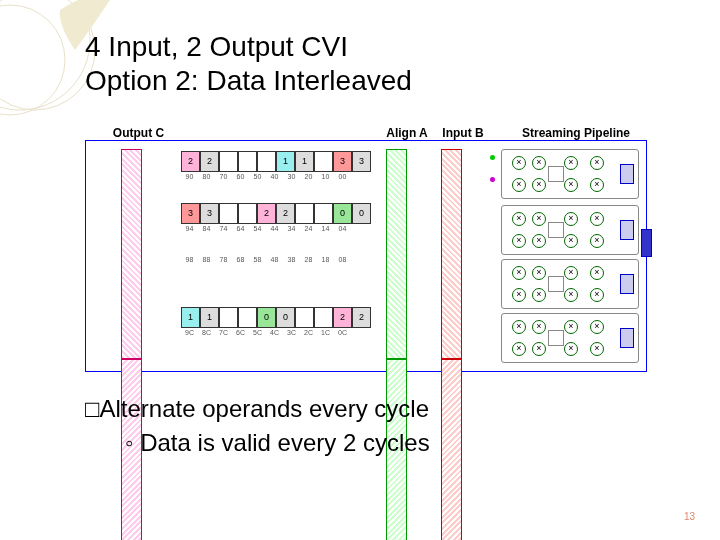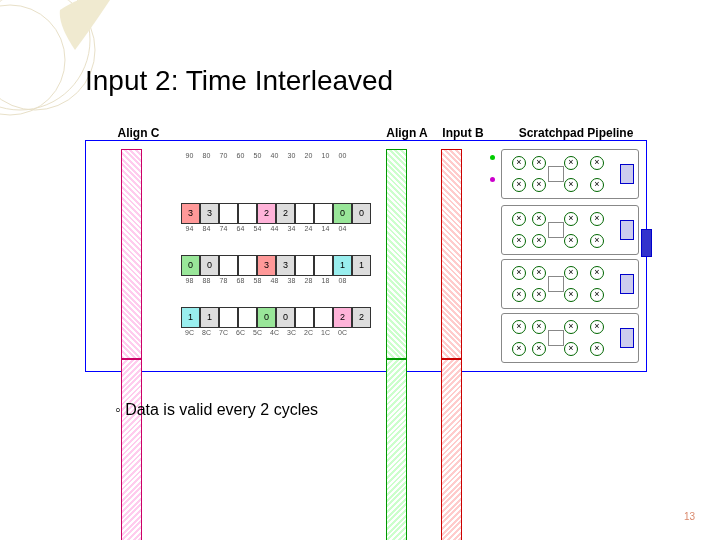--- a/index.html
+++ b/index.html
@@ -33,61 +33,61 @@
 .alignb{position:absolute;left:355px;top:8px;width:38px;height:208px}
 .alignb .hA{background:repeating-linear-gradient(45deg,#ffcccc,#ffcccc 2px,#fff 2px,#fff 4px);border:1px solid #c00}
 .alignb .hB{background:repeating-linear-gradient(-45deg,#ffcccc,#ffcccc 2px,#fff 2px,#fff 4px);border:1px solid #c00}
 .pipeline{position:absolute;left:415px;top:6px;width:138px;height:214px}
 .pgroup{position:absolute;width:136px;height:48px;border:1px solid #888;border-radius:3px}
 .pg1{top:2px}.pg2{top:58px}.pg3{top:112px}.pg4{top:166px}
 .mult{position:absolute;width:12px;height:12px;border:1px solid #060;border-radius:50%;background:#fff;text-align:center;line-height:11px;font-size:9px}
 .addbox{position:absolute;width:12px;height:18px;border:1px solid #00c;background:#cce;right:4px;top:14px}
 .outbox{position:absolute;width:9px;height:26px;border:1px solid #00c;background:#33c;right:-13px;top:82px}
 .bullets{position:absolute;left:85px;top:395px;font-size:24px}
-.sub{font-size:16px;margin-left:30px;margin-top:6px}
+.sub{font-size:24px;margin-left:40px;margin-top:6px}
 .pagenum{position:absolute;right:25px;bottom:18px;font-size:10px;color:#d9886b}
 .dot{position:absolute;width:5px;height:5px;border-radius:50%}
 </style>
 </head>
 <body>
 
 <div class="decor">
 <svg viewBox="0 0 200 200">
       <circle cx="80" cy="80" r="70" fill="none" stroke="#e8e0c8" stroke-width="1"></circle>
       <circle cx="95" cy="90" r="60" fill="none" stroke="#e8e0c8" stroke-width="1"></circle>
       <circle cx="70" cy="100" r="55" fill="none" stroke="#e8e0c8" stroke-width="1"></circle>
       <path d="M120,50 Q150,30 170,40 Q150,70 135,90 Q118,65 120,50" fill="#f0ead0"></path>
     </svg>
 </div>
 
 <div class="title">
-<br>
-<span>Input 2: Time Interleaved</span>
+<span>4 Input, 2 Output CVI</span><br>
+<span>Option 2: Data Interleaved</span>
 </div>
 
 <div class="diagram">
-<div class="hdr alignc-lbl">Align C</div>
+<div class="hdr alignc-lbl">Output C</div>
 <div class="hdr aligna-lbl">Align A</div>
 <div class="hdr alignb-lbl">Input B</div>
-<div class="hdr pipe-lbl">Scratchpad Pipeline</div>
+<div class="hdr pipe-lbl">Streaming Pipeline</div>
 
 <div class="alignc">
       <div class="half hA"></div>
       <div class="half hB"></div>
     </div>
 
 <div class="row row1">
+      <div><span class="cell c-pink">2</span><span class="cell c-gray">2</span><span class="cell "></span><span class="cell "></span><span class="cell "></span><span class="cell c-cyan">1</span><span class="cell c-gray">1</span><span class="cell "></span><span class="cell c-red">3</span><span class="cell c-gray">3</span></div>
       <div><span class="lbl">90</span><span class="lbl">80</span><span class="lbl">70</span><span class="lbl">60</span><span class="lbl">50</span><span class="lbl">40</span><span class="lbl">30</span><span class="lbl">20</span><span class="lbl">10</span><span class="lbl">00</span></div>
     </div>
 <div class="row row2">
       <div><span class="cell c-red">3</span><span class="cell c-gray">3</span><span class="cell "></span><span class="cell "></span><span class="cell c-pink">2</span><span class="cell c-gray">2</span><span class="cell "></span><span class="cell "></span><span class="cell c-green">0</span><span class="cell c-gray">0</span></div>
       <div><span class="lbl">94</span><span class="lbl">84</span><span class="lbl">74</span><span class="lbl">64</span><span class="lbl">54</span><span class="lbl">44</span><span class="lbl">34</span><span class="lbl">24</span><span class="lbl">14</span><span class="lbl">04</span></div>
     </div>
 <div class="row row3">
-      <div><span class="cell c-green">0</span><span class="cell c-gray">0</span><span class="cell "></span><span class="cell "></span><span class="cell c-red">3</span><span class="cell c-gray">3</span><span class="cell "></span><span class="cell "></span><span class="cell c-cyan">1</span><span class="cell c-gray">1</span></div>
       <div><span class="lbl">98</span><span class="lbl">88</span><span class="lbl">78</span><span class="lbl">68</span><span class="lbl">58</span><span class="lbl">48</span><span class="lbl">38</span><span class="lbl">28</span><span class="lbl">18</span><span class="lbl">08</span></div>
     </div>
 <div class="row row4">
       <div><span class="cell c-cyan">1</span><span class="cell c-gray">1</span><span class="cell "></span><span class="cell "></span><span class="cell c-green">0</span><span class="cell c-gray">0</span><span class="cell "></span><span class="cell "></span><span class="cell c-pink">2</span><span class="cell c-gray">2</span></div>
       <div><span class="lbl">9C</span><span class="lbl">8C</span><span class="lbl">7C</span><span class="lbl">6C</span><span class="lbl">5C</span><span class="lbl">4C</span><span class="lbl">3C</span><span class="lbl">2C</span><span class="lbl">1C</span><span class="lbl">0C</span></div>
     </div>
 
 <div class="aligna">
       <div class="half hA"></div>
       <div class="half hB"></div>
@@ -147,16 +147,17 @@
         <div style="position:absolute;width:14px;height:14px;border:1px solid #888;left:46px;top:16px"></div>
       </div>
 <div class="outbox"></div>
 </div>
 
 <div class="dot" style="background:#0c0;left:404px;top:14px"></div>
 <div class="dot" style="background:#c0c;left:404px;top:36px"></div>
 </div>
 
 <div class="bullets">
+<div>□<span>Alternate operands every cycle</span></div>
 <div class="sub">◦ <span>Data is valid every 2 cycles</span></div>
 </div>
 
 <div class="pagenum">13</div>
 
 </body></html>

